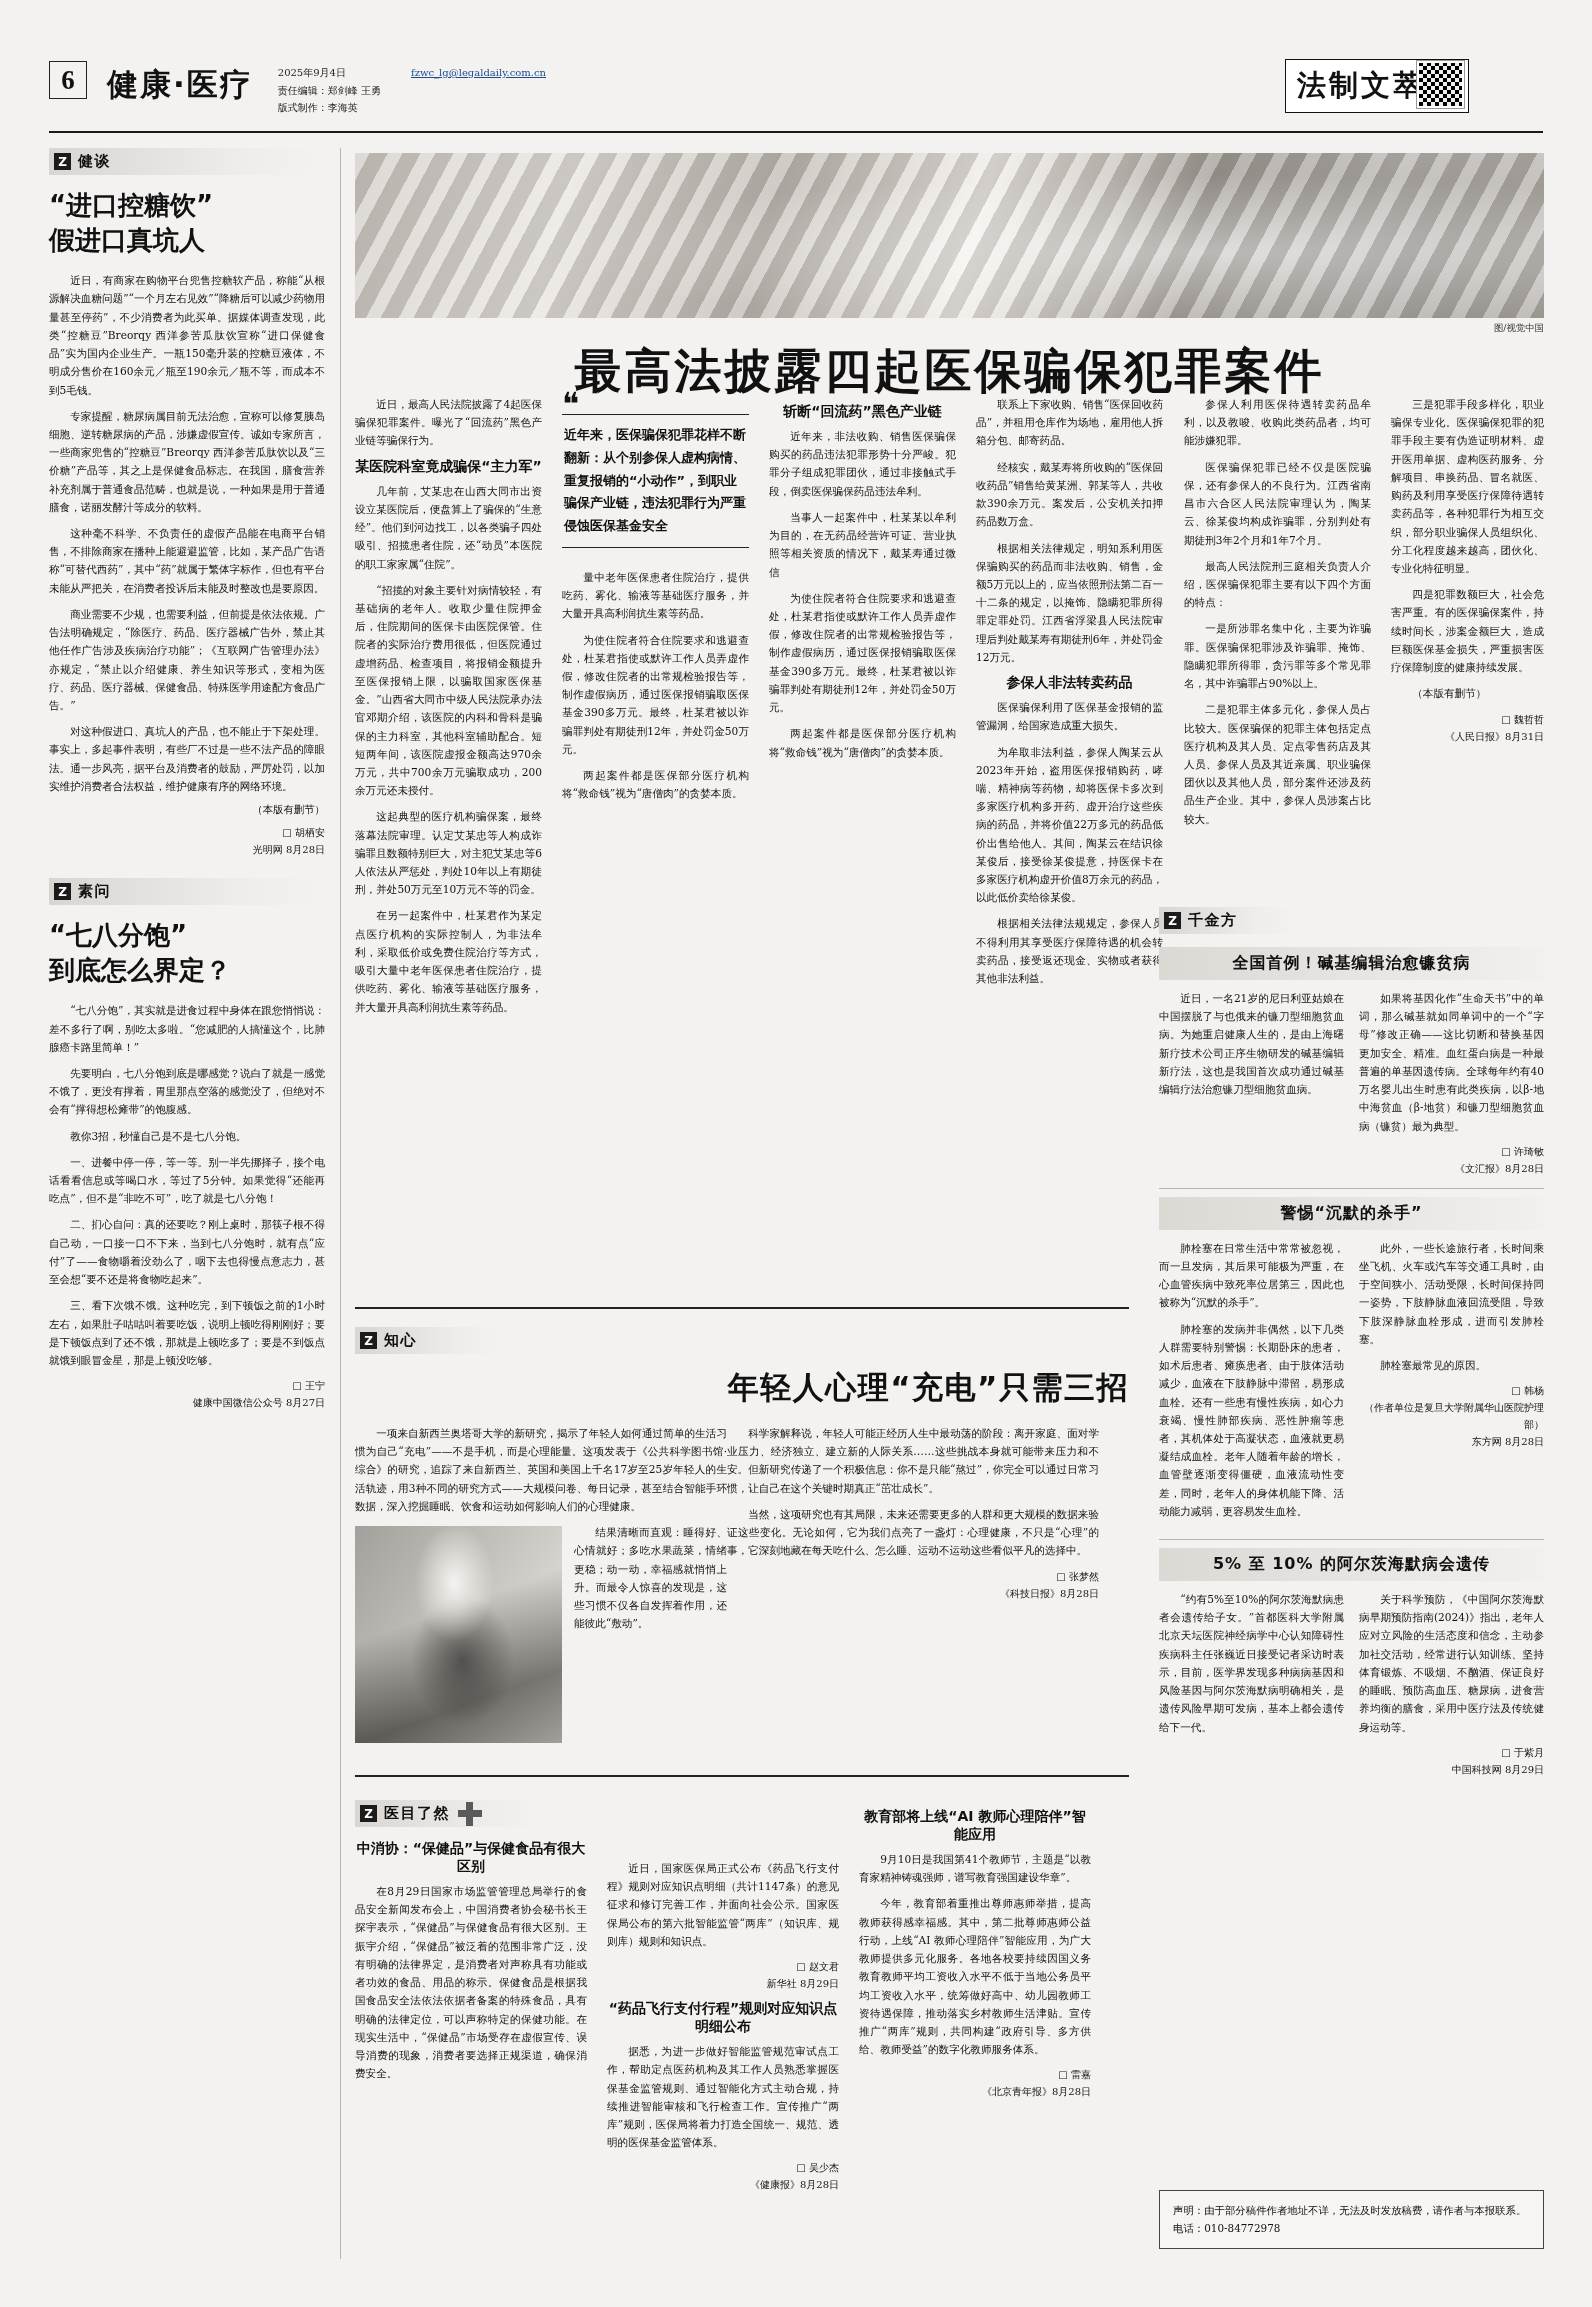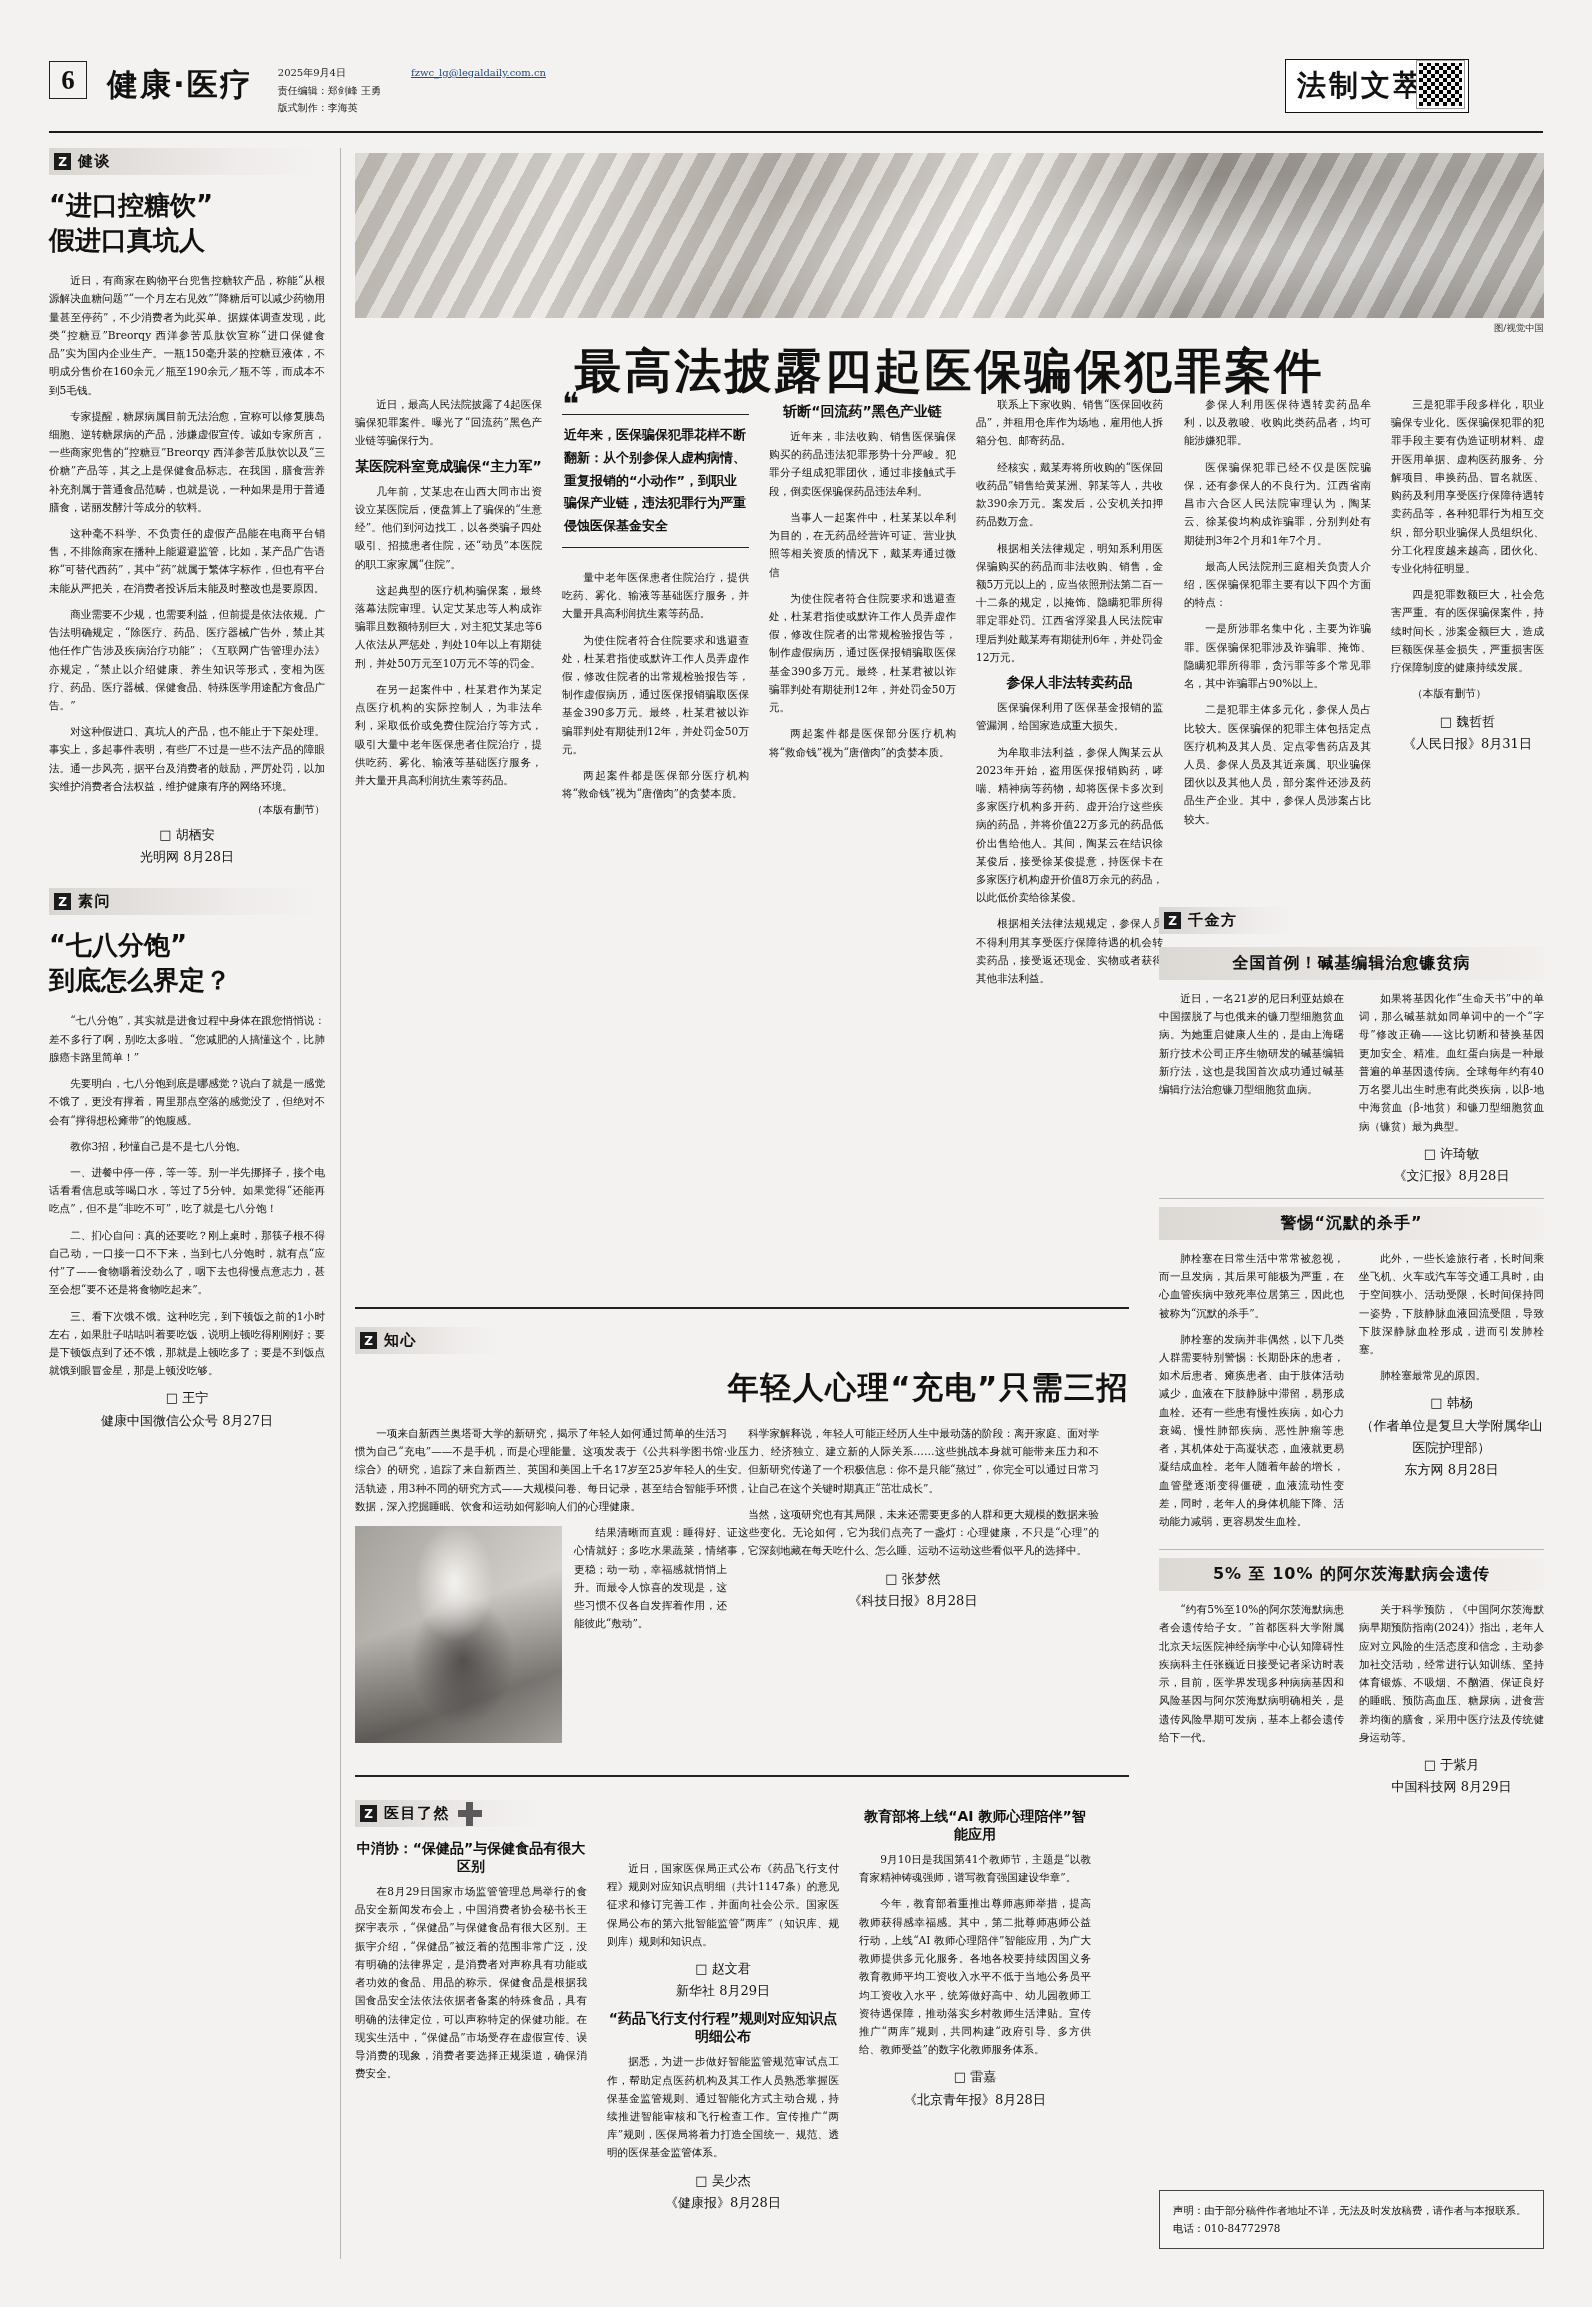--- a/index.html
+++ b/index.html
@@ -90,21 +90,21 @@
     font-size: 26px; font-weight: bold; line-height: 1.35;
     font-family:"DejaVu Sans",sans-serif;
     margin-bottom: 13px;
   }
   .body-text {
     font-size: 10.6px; line-height: 1.72; text-align: justify;
     text-justify: inter-ideograph;
     text-indent: 2em;
     margin-bottom: 8px;
   }
-  .byline { font-size: 13px; text-align: center; line-height:1.7; margin-top: 7px;}
+  .byline { font-size: 10px; text-align: right; line-height:1.7; margin-top: 7px;}
   .note-right { font-size:10.4px; text-align:right; }
 
   
   .photo {
     position:absolute; left: 355px; top: 153px; width: 1189px; height: 165px;
     background:
       linear-gradient(105deg,#cfcac4 0%,#e8e4df 18%,#bdb7b0 35%,#f0ece7 52%,#a9a39c 70%,#ded9d3 85%,#c4beb7 100%);
     overflow:hidden;
   }
   .photo:after{
@@ -241,20 +241,21 @@
   <div style="position:absolute;left:355px;top:322px;width:1189px;text-align:right;font-size:9.4px;color:#333">图/视觉中国</div>
 
   <div class="headline">最高法披露四起医保骗保犯罪案件</div>
 
   <div class="maincols">
 
     <div class="col" style="left:0px; width:187px;">
       <div class="body-text">近日，最高人民法院披露了4起医保骗保犯罪案件。曝光了“回流药”黑色产业链等骗保行为。</div>
       <div class="sub-h">某医院科室竟成骗保“主力军”</div>
       <div class="body-text">几年前，艾某忠在山西大同市出资设立某医院后，便盘算上了骗保的“生意经”。他们到河边找工，以各类骗子四处吸引、招揽患者住院，还“动员”本医院的职工家家属“住院”。</div>
+      <div class="body-text">“招揽的对象主要针对病情较轻，有基础病的老年人。收取少量住院押金后，住院期间的医保卡由医院保管。住院者的实际治疗费用很低，但医院通过虚增药品、检查项目，将报销金额提升至医保报销上限，以骗取国家医保基金。”山西省大同市中级人民法院承办法官邓期介绍，该医院的内科和骨科是骗保的主力科室，其他科室辅助配合。短短两年间，该医院虚报金额高达970余万元，共中700余万元骗取成功，200余万元还未授付。</div>
       <div class="body-text">这起典型的医疗机构骗保案，最终落幕法院审理。认定艾某忠等人构成诈骗罪且数额特别巨大，对主犯艾某忠等6人依法从严惩处，判处10年以上有期徒刑，并处50万元至10万元不等的罚金。</div>
       <div class="body-text">在另一起案件中，杜某君作为某定点医疗机构的实际控制人，为非法牟利，采取低价或免费住院治疗等方式，吸引大量中老年医保患者住院治疗，提供吃药、雾化、输液等基础医疗服务，并大量开具高利润抗生素等药品。</div>
     </div>
 
     <div class="col" style="left:207px; width:187px;">
       <div class="quote-mark">❝</div>
       <div class="pullquote">近年来，医保骗保犯罪花样不断翻新：从个别参保人虚构病情、重复报销的“小动作”，到职业骗保产业链，违法犯罪行为严重侵蚀医保基金安全</div>
       <div style="height:20px"></div>
       <div class="body-text">量中老年医保患者住院治疗，提供吃药、雾化、输液等基础医疗服务，并大量开具高利润抗生素等药品。</div>
       <div class="body-text">为使住院者符合住院要求和逃避查处，杜某君指使或默许工作人员弄虚作假，修改住院者的出常规检验报告等，制作虚假病历，通过医保报销骗取医保基金390多万元。最终，杜某君被以诈骗罪判处有期徒刑12年，并处罚金50万元。</div>

